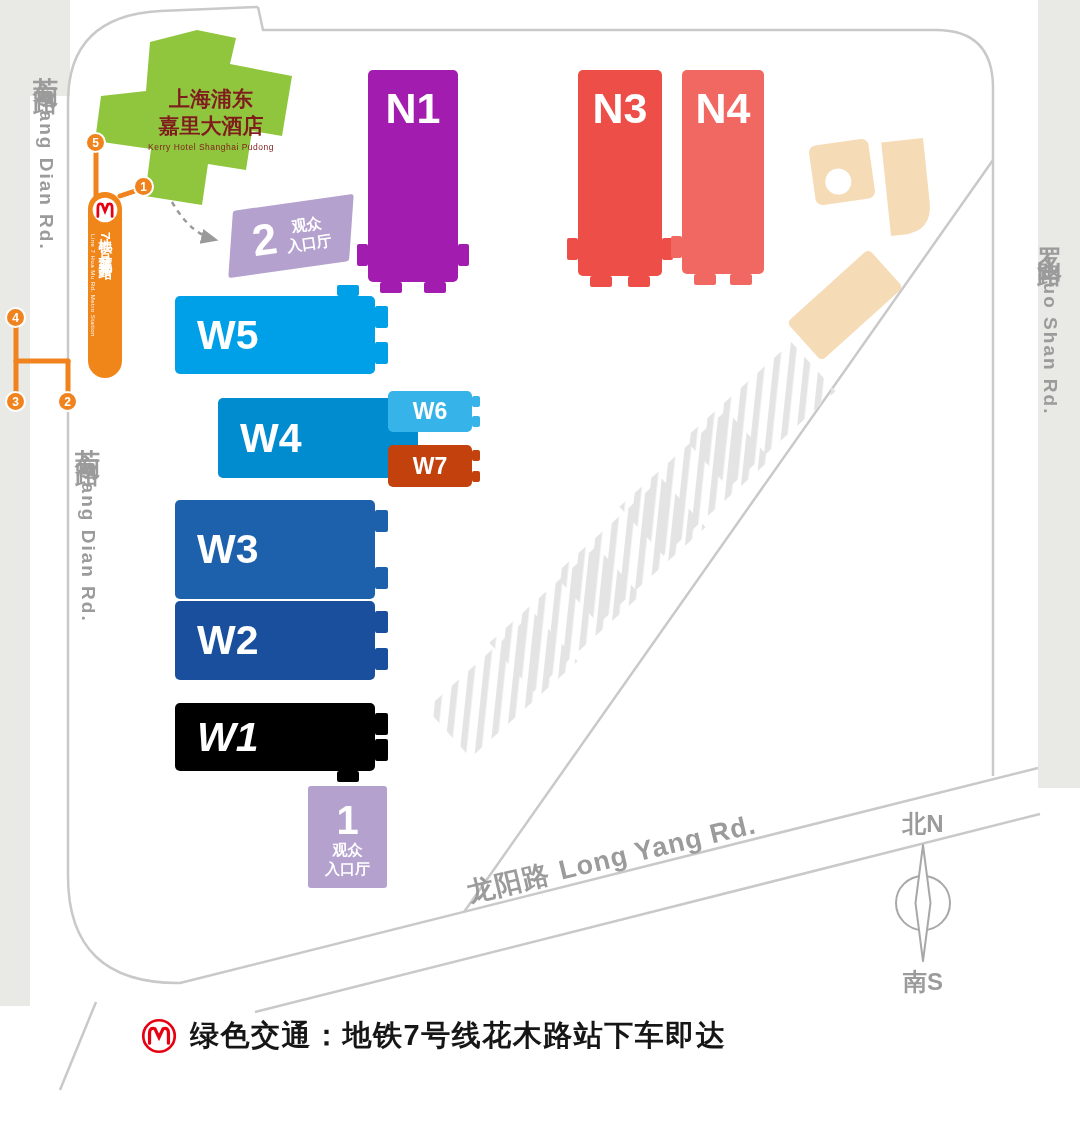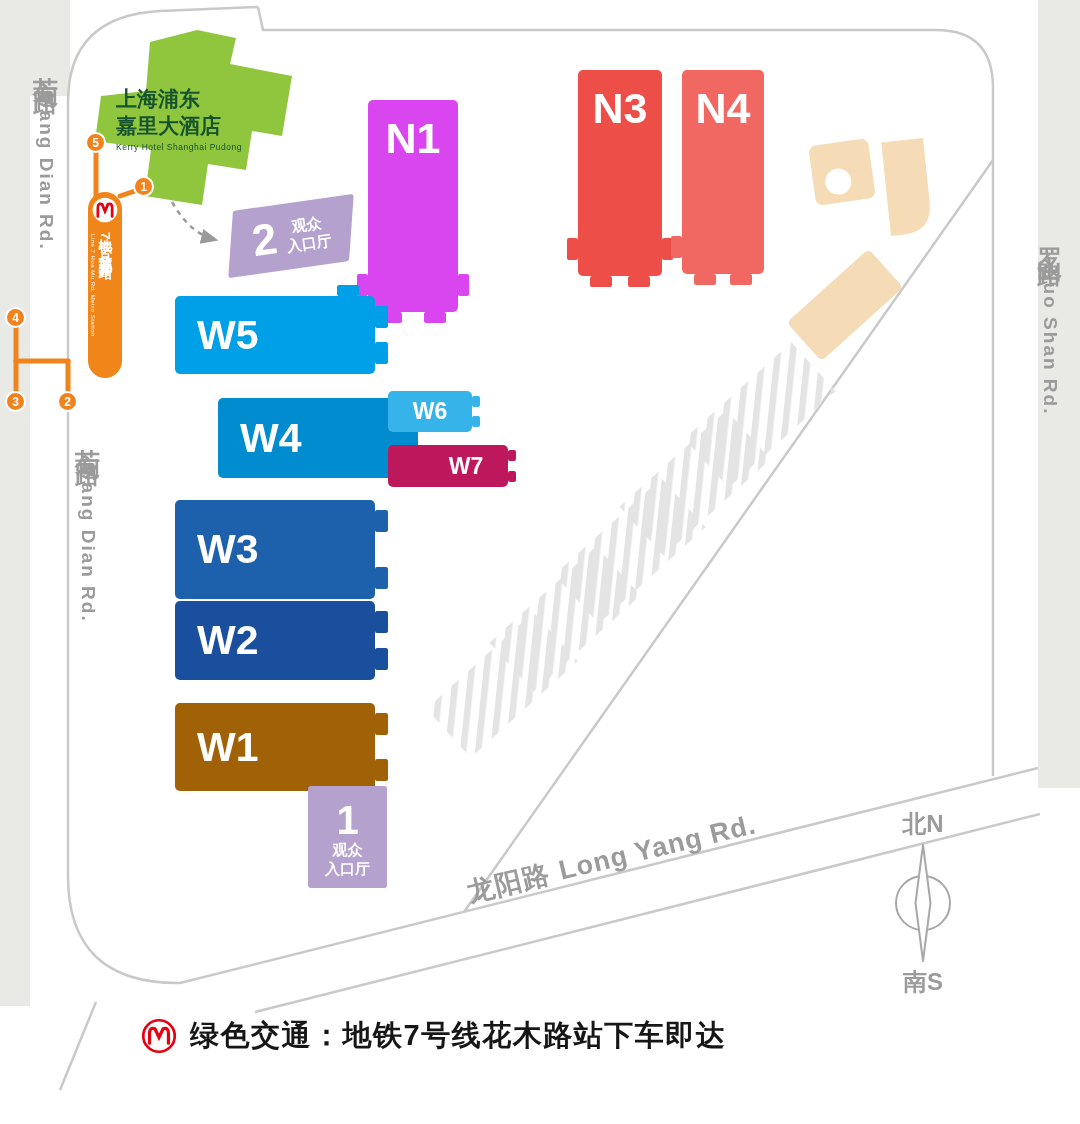--- a/index.html
+++ b/index.html
@@ -14,21 +14,21 @@
   .hall-s{align-items:center;justify-content:center;font-size:23px;}
 
   .vroad{position:absolute;writing-mode:vertical-rl;color:#9b9b9b;font-weight:700;}
   .vroad .cn{font-size:25px;letter-spacing:7px;}
   .vroad .en{font-size:19px;letter-spacing:2px;margin-top:16px;margin-inline-start:16px;}
   .droad{position:absolute;left:468px;top:875px;color:#9b9b9b;font-weight:700;font-size:27px;
          white-space:nowrap;transform:rotate(-13.5deg);transform-origin:left center;letter-spacing:1px;}
   .droad .en{margin-left:10px;}
 
   .hotel-text{position:absolute;left:116px;top:86px;width:190px;display:flex;flex-direction:column;
-              align-items:flex-start;color:#14532d;text-align:center;}
+              align-items:center;color:#7f1d1d;text-align:center;}
   .hotel-text .h1{font-size:21px;font-weight:700;line-height:1.28;}
   .hotel-text .h2{font-size:8.5px;margin-top:2px;letter-spacing:.5px;}
 
   .entrance{position:absolute;color:#ffffff;display:flex;align-items:center;justify-content:center;border-radius:3px;}
   .e2{left:230px;top:203px;width:122px;height:66px;transform:rotate(-8deg) skewX(-12deg);}
   .e2-inner{transform:skewX(12deg);display:flex;align-items:center;gap:9px;}
   .e1{left:308px;top:786px;width:79px;height:102px;flex-direction:column;padding-top:4px;box-sizing:border-box;}
   .e-num{font-size:44px;font-weight:700;line-height:1;}
   .e1 .e-num{font-size:40px;}
   .e-lines{display:flex;flex-direction:column;font-size:15px;font-weight:700;line-height:1.3;text-align:center;}
@@ -123,21 +123,21 @@
   <div class="droad">
     <span class="cn">龙阳路</span><span class="en">Long Yang Rd.</span>
   </div>
 
   <div class="hotel-text">
     <div class="h1">上海浦东</div>
     <div class="h1">嘉里大酒店</div>
     <div class="h2">Kerry Hotel Shanghai Pudong</div>
   </div>
 
-  <div class="hall hall-n" style="left: 368px; top: 70px; width: 90px; height: 198px; background-color: #d946ef; margin-top: 30px;">
+  <div class="hall hall-n" style="left: 368px; top: 70px; width: 90px; height: 198px; background-color: #a21caf;">
     <span>N1</span>
     <i class="tab" style="left:12px;bottom:-11px;width:22px;height:11px;"></i>
     <i class="tab" style="right:12px;bottom:-11px;width:22px;height:11px;"></i>
     <i class="tab" style="left:-11px;bottom:16px;width:11px;height:22px;"></i>
     <i class="tab" style="right:-11px;bottom:16px;width:11px;height:22px;"></i>
   </div>
   <div class="hall hall-n" style="left: 578px; top: 70px; width: 84px; height: 192px; background-color: rgb(237, 79, 72);">
     <span>N3</span>
     <i class="tab" style="left:12px;bottom:-11px;width:22px;height:11px;"></i>
     <i class="tab" style="right:12px;bottom:-11px;width:22px;height:11px;"></i>
@@ -165,32 +165,32 @@
   <div class="hall hall-w" style="left: 175px; top: 500px; width: 178px; height: 99px; background-color: rgb(29, 96, 171);">
     <span>W3</span>
     <i class="tab" style="right:-13px;top:10px;width:13px;height:22px;"></i>
     <i class="tab" style="right:-13px;bottom:10px;width:13px;height:22px;"></i>
   </div>
   <div class="hall hall-w" style="left: 175px; top: 601px; width: 178px; height: 79px; background-color: rgb(26, 79, 157);">
     <span>W2</span>
     <i class="tab" style="right:-13px;top:10px;width:13px;height:22px;"></i>
     <i class="tab" style="right:-13px;bottom:10px;width:13px;height:22px;"></i>
   </div>
-  <div class="hall hall-w" style="left: 175px; top: 703px; width: 178px; height: 88px; background-color: #a16207;">
+  <div class="hall hall-w" style="left: 175px; top: 703px; width: 178px; height: 68px; background-color: #000000; font-style: italic;">
     <span>W1</span>
     <i class="tab" style="right:-13px;top:10px;width:13px;height:22px;"></i>
     <i class="tab" style="right:-13px;bottom:10px;width:13px;height:22px;"></i>
     <i class="tab" style="bottom:-11px;right:16px;width:22px;height:11px;"></i>
   </div>
   <div class="hall hall-s" style="left: 388px; top: 391px; width: 84px; height: 41px; background-color: rgb(54, 179, 232);">
     <span>W6</span>
     <i class="tab" style="right:-8px;top:5px;width:8px;height:11px;"></i>
     <i class="tab" style="right:-8px;bottom:5px;width:8px;height:11px;"></i>
   </div>
-  <div class="hall hall-s" style="left: 388px; top: 445px; width: 84px; height: 42px; background-color: #be185d; padding-left: 36px;">
+  <div class="hall hall-s" style="left: 388px; top: 445px; width: 84px; height: 42px; background-color: #c2410c;">
     <span>W7</span>
     <i class="tab" style="right:-8px;top:5px;width:8px;height:11px;"></i>
     <i class="tab" style="right:-8px;bottom:5px;width:8px;height:11px;"></i>
   </div>
 
   <div class="entrance e2" style="background-color: rgb(180, 161, 206);">
     <div class="e2-inner">
       <span class="e-num">2</span>
       <span class="e-lines">
         <span>观众</span>

